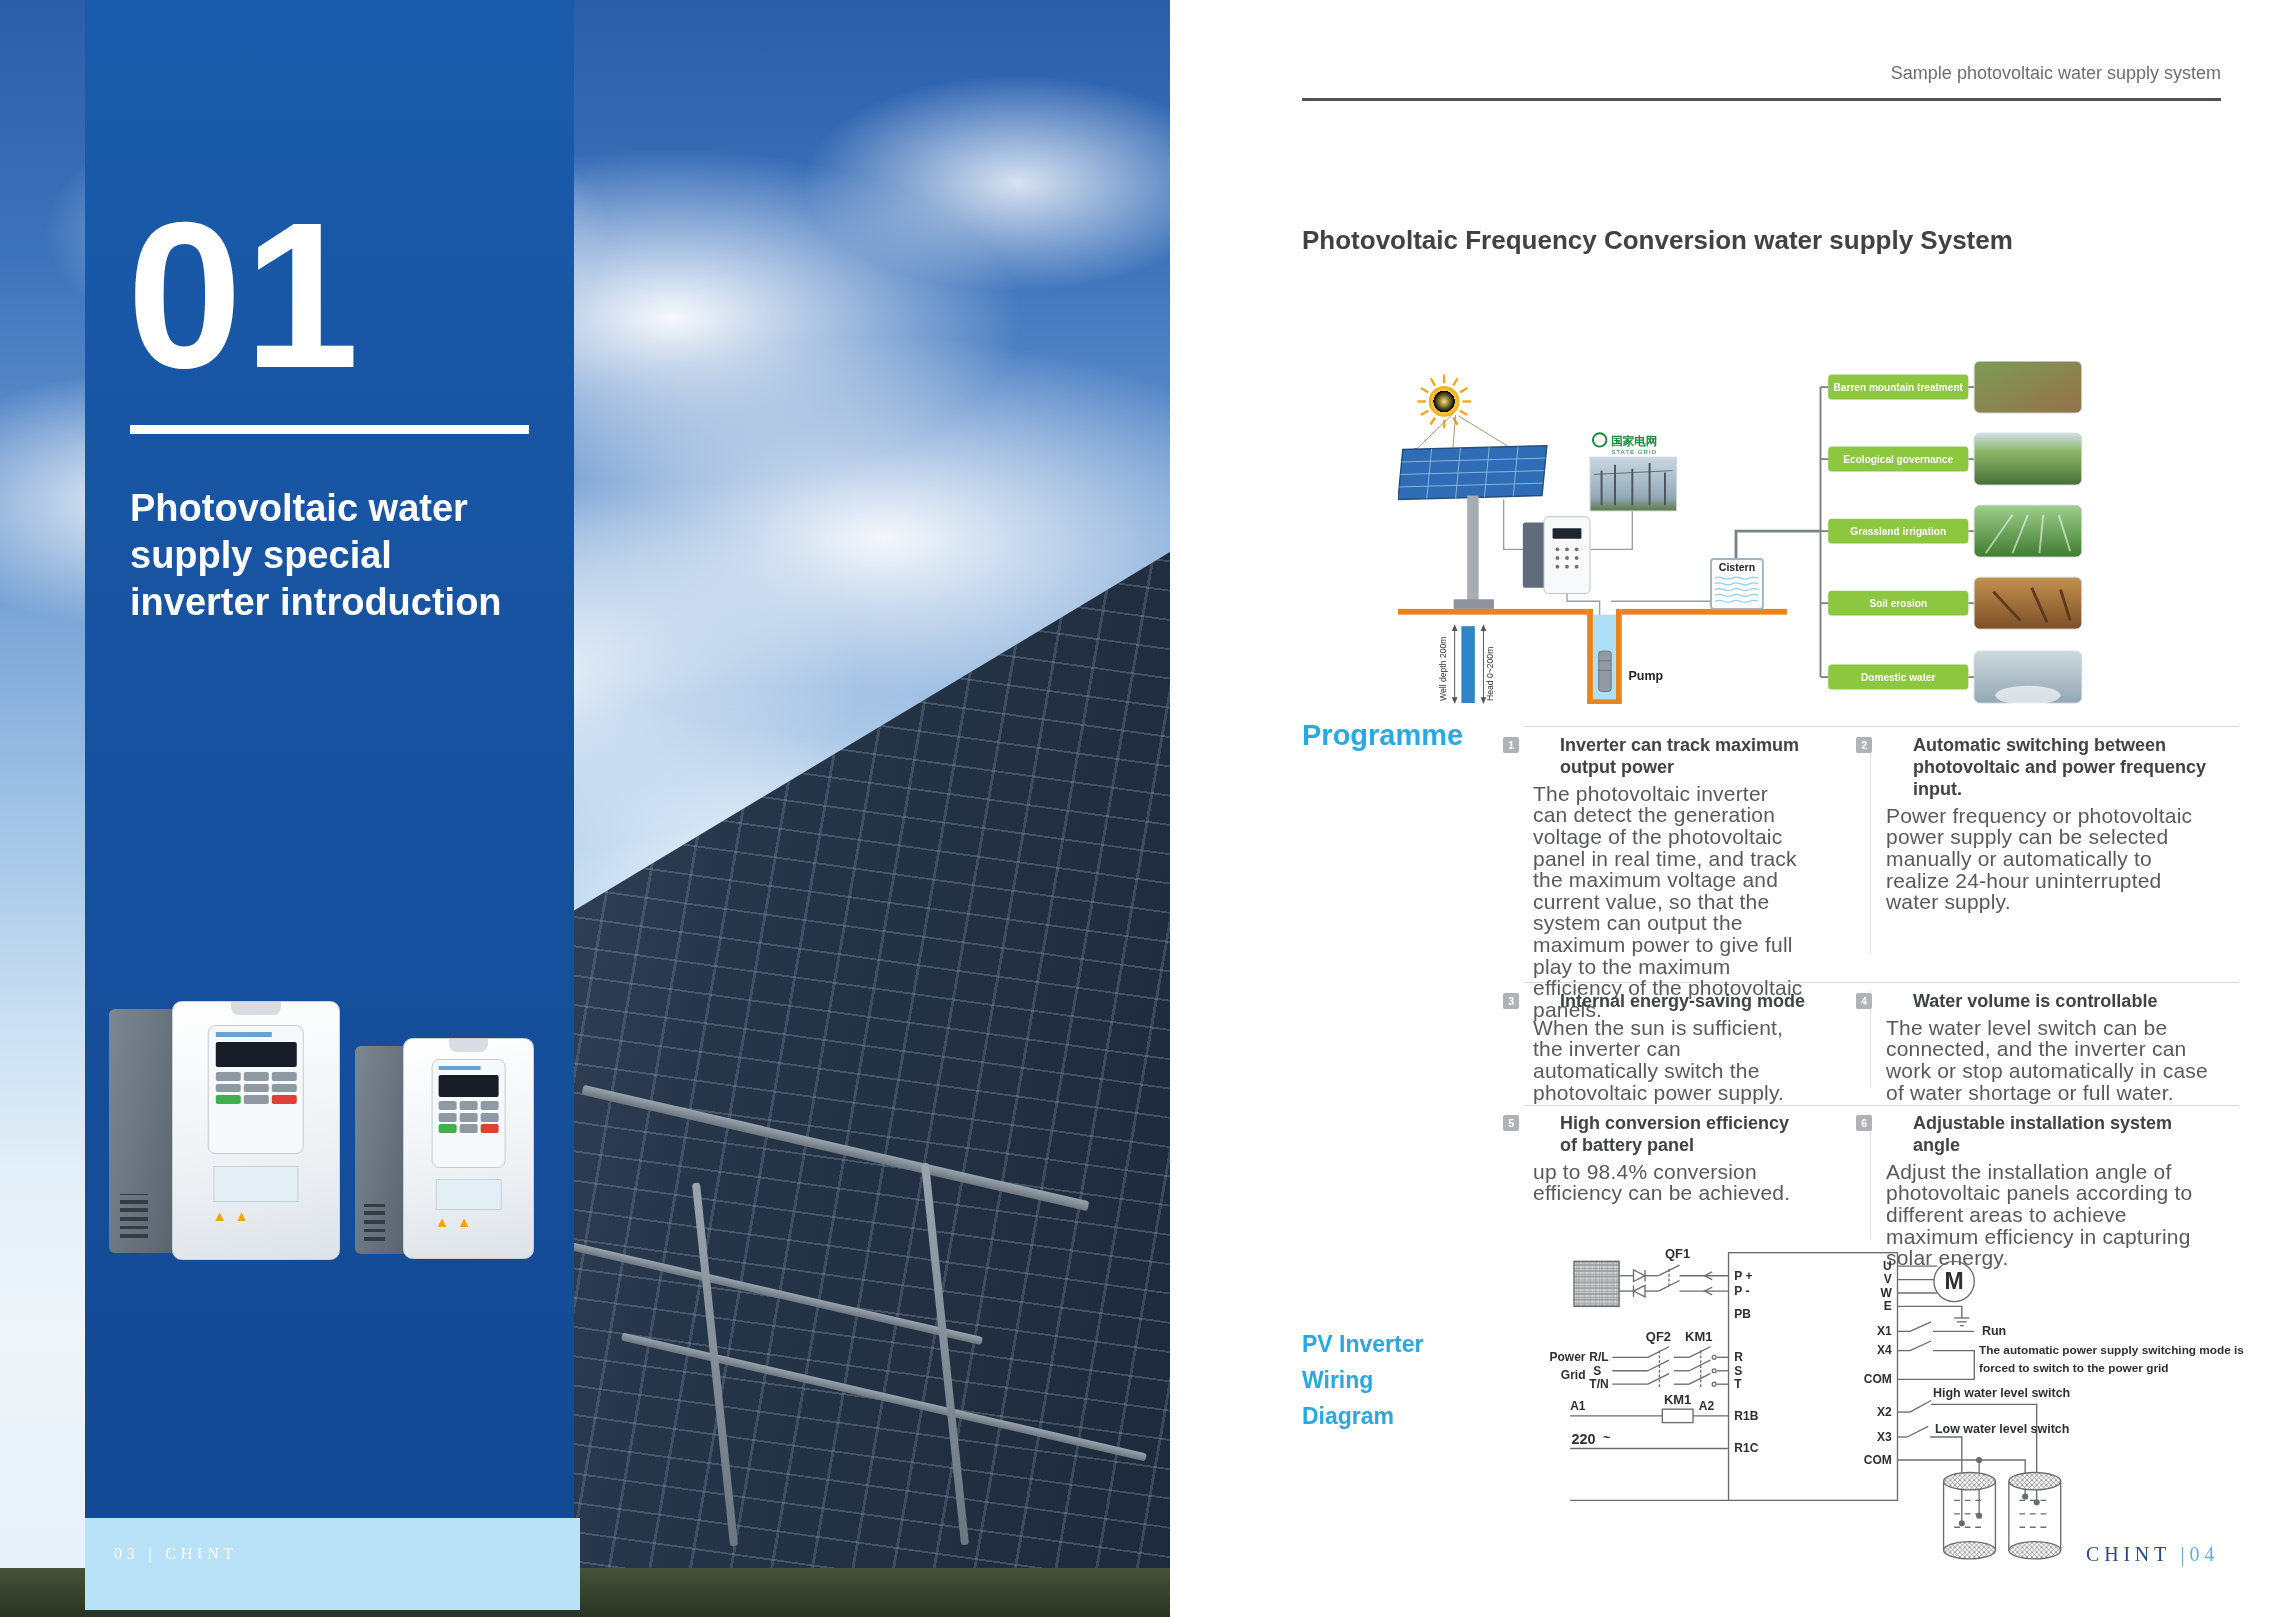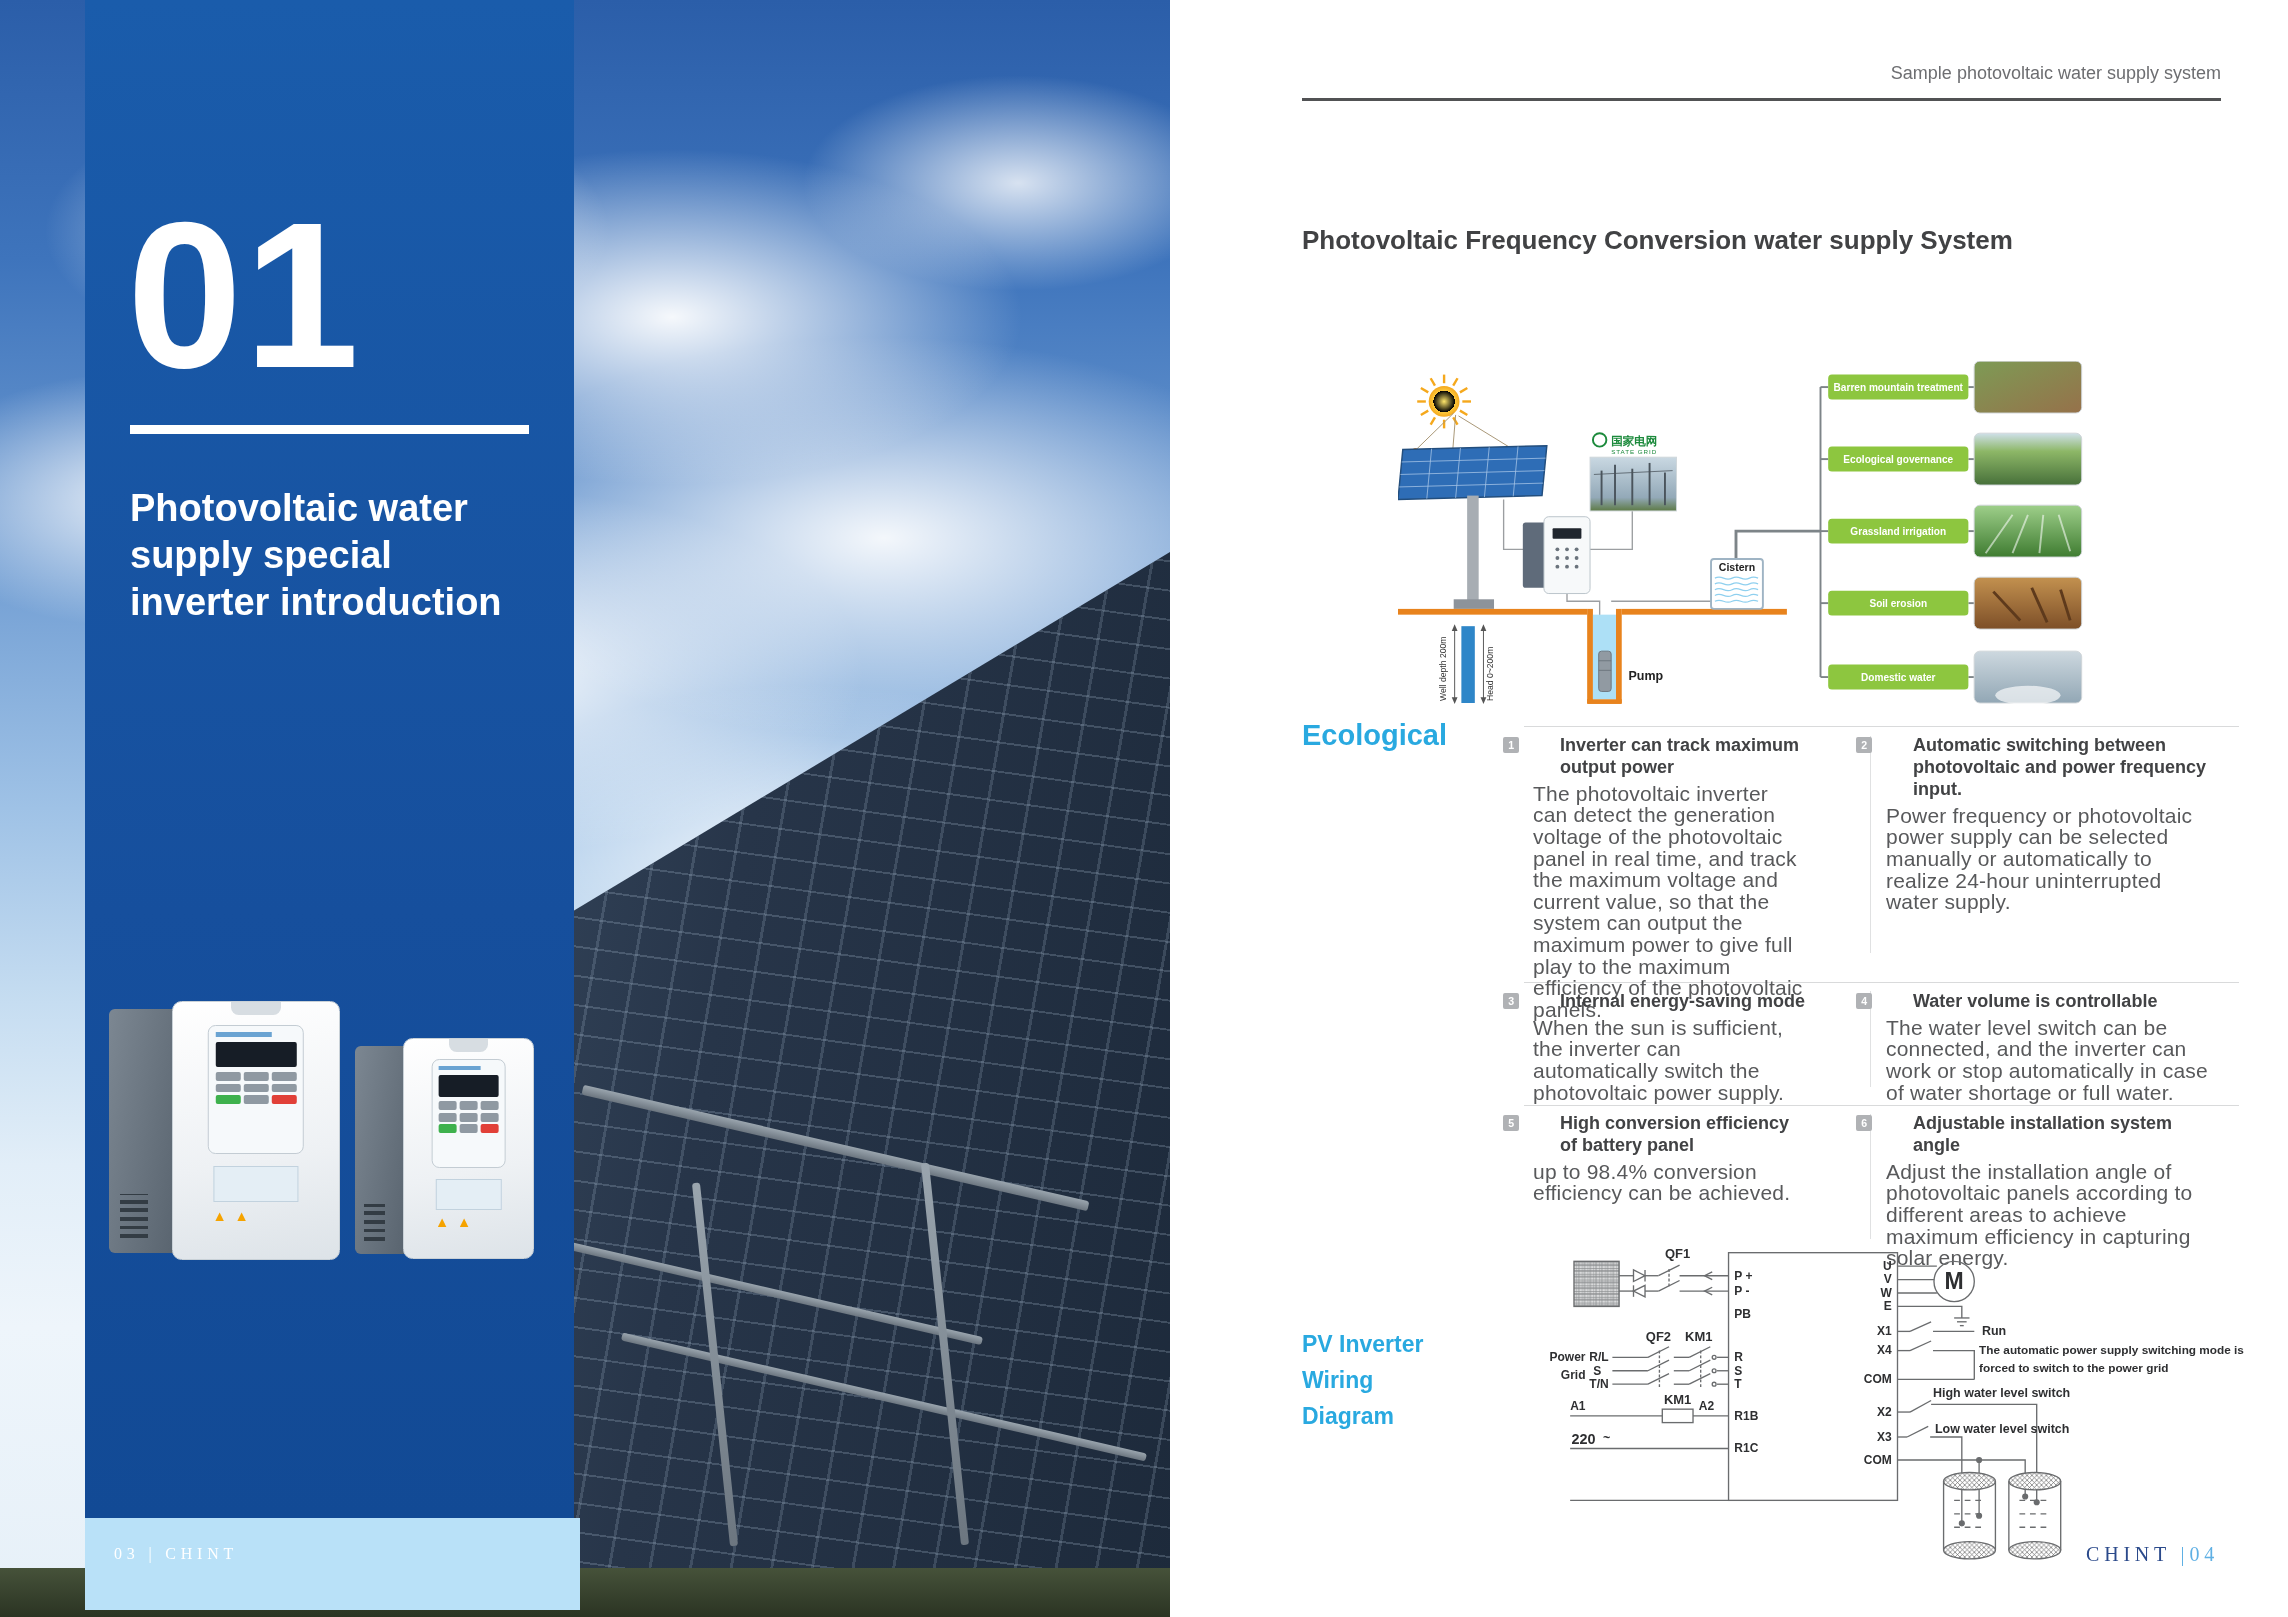--- a/index.html
+++ b/index.html
@@ -367,21 +367,21 @@
         <g stroke="rgba(255,255,255,.55)" stroke-width="2" fill="none">
           <path d="M612 200 L640 160 M640 200 L656 160 M668 200 L672 160 M700 198 L688 160"></path>
         </g>
         <g stroke="none">
           <ellipse cx="656" cy="348" rx="34" ry="10" fill="rgba(255,255,255,.65)"></ellipse>
           <path d="M620 240 L648 270 M660 236 L676 272 M690 238 L700 270" stroke="#5e3a1c" stroke-width="3"></path>
         </g>
       </g>
     </svg>
 
-    <h2 class="prog-heading" style="margin: 0px; position: absolute;">Ecological</h2>
+    <h2 class="prog-heading" style="margin: 0px; position: absolute;">Programme</h2>
     <div class="hr" style="top:726px"></div>
     <div class="hr" style="top:982px"></div>
     <div class="hr" style="top:1105px"></div>
     <div class="vr" style="top:736px;height:217px"></div>
     <div class="vr" style="top:991px;height:96px"></div>
     <div class="vr" style="top:1114px;height:125px"></div>
 
     <div class="pb" style="left:363px;top:734px;width:274px">
       <span class="badge">1</span>
       <div class="pb-title">Inverter can track maximum output power</div>

